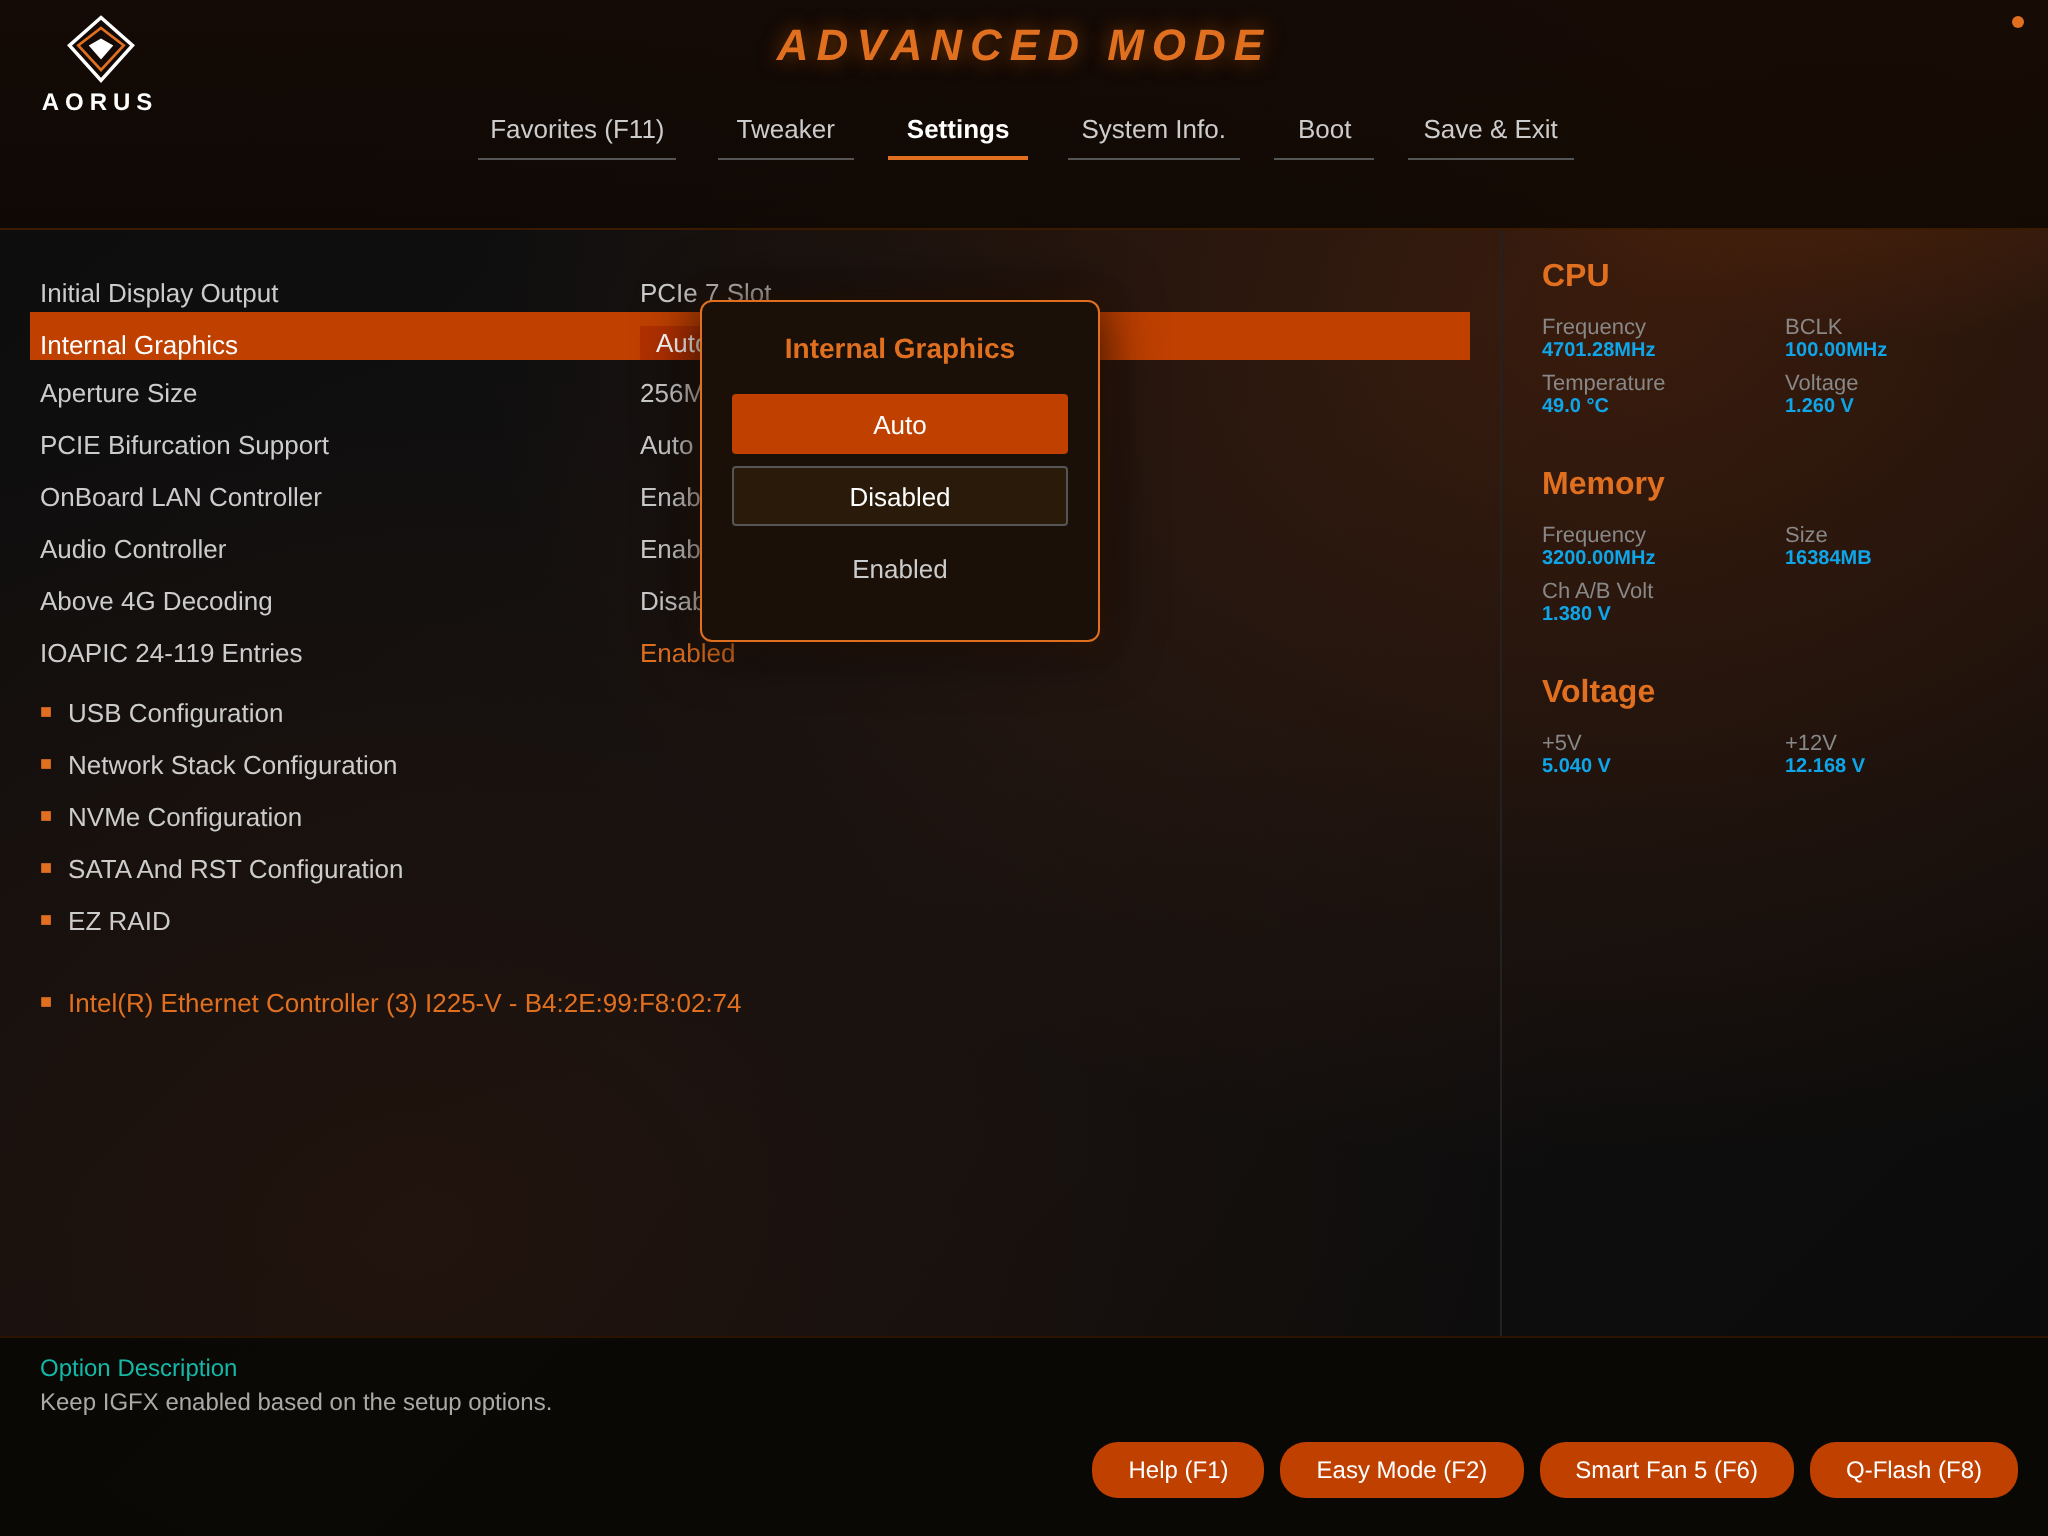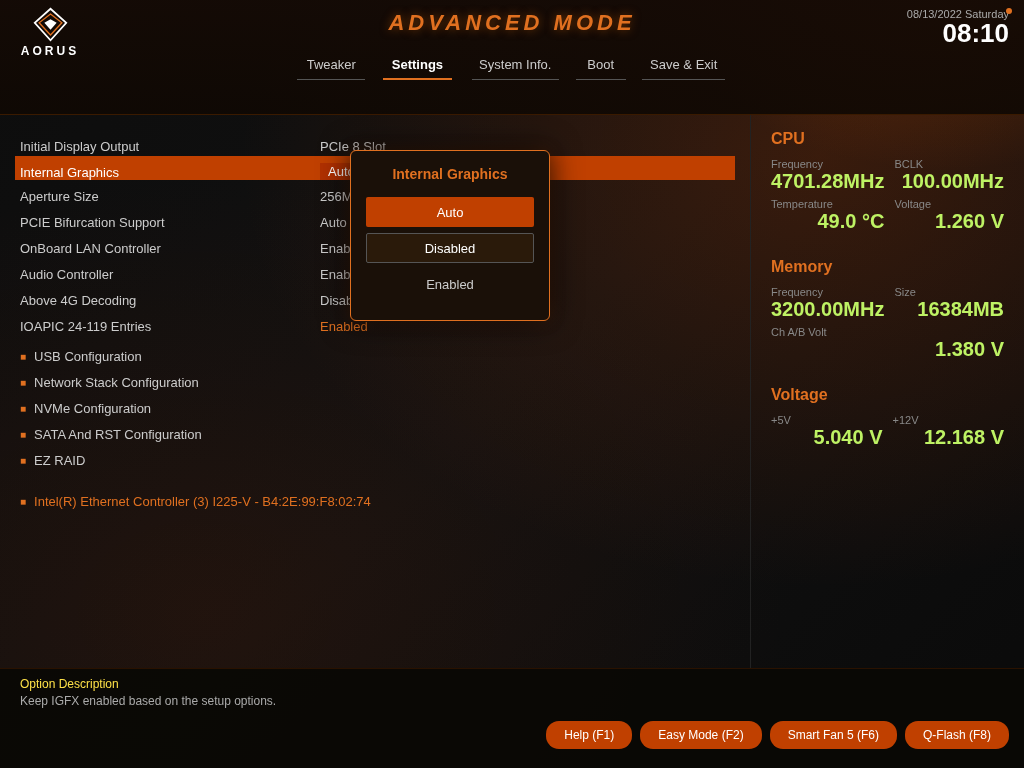--- a/index.html
+++ b/index.html
@@ -244,43 +244,42 @@
       grid-template-columns: 1fr 1fr;
       gap: 5px 10px;
     }
 
     .info-label {
       font-size: 11px;
       color: #888;
     }
 
     .info-value {
-      font-size: 20px;
-      color: #bef264;
-      font-weight: bold;
-      text-align: right;
+      font-size: 10px;
+      color: #0ea5e9;
+      font-weight: bold;
     }
 
     
     .bottom-bar {
       position: absolute;
       bottom: 0; left: 0; right: 0;
       height: 100px;
       z-index: 10;
       background: rgba(10,8,5,0.95);
       border-top: 1px solid #2a1200;
     }
 
     .option-description {
       padding: 8px 20px 5px;
     }
 
     .option-title {
       font-size: 12px;
-      color: #fde047;
+      color: #14b8a6;
       margin-bottom: 3px;
     }
 
     .option-text {
       font-size: 12px;
       color: #aaa;
     }
 
     .bottom-buttons {
       display: flex;
@@ -375,44 +374,39 @@
       <svg class="logo-icon" viewBox="0 0 40 40">
         <polygon points="20,2 38,18 20,38 2,18" fill="none" stroke="#fff" stroke-width="2"></polygon>
         <polygon points="20,8 33,18 20,32 7,18" fill="none" stroke="#e07020" stroke-width="1.5"></polygon>
         <polygon points="20,14 27,18 20,26 13,18" fill="#fff"></polygon>
       </svg>
       <span class="logo-text">AORUS</span>
     </div>
 
     <span class="app-title">ADVANCED MODE</span>
 
-    <div class="datetime">
-      <span class="date-text">
-        <span>08/13/2022</span> <span>Saturday</span>
-      </span>
-      <span class="time-text">08:10</span>
-    </div>
   </div>
 
   <div class="nav-tabs">
+    <div class="nav-tab">Favorites (F11)</div>
     <div class="nav-tab">Tweaker</div>
     <div class="nav-tab active">Settings</div>
     <div class="nav-tab">System Info.</div>
     <div class="nav-tab">Boot</div>
     <div class="nav-tab">Save &amp; Exit</div>
   </div>
 </div>
 
 <div class="main-content">
 
   <div class="settings-panel">
 
     <div class="setting-row">
       <span class="setting-label">Initial Display Output</span>
-      <span class="setting-value">PCIe 8 Slot</span>
+      <span class="setting-value">PCIe 7 Slot</span>
     </div>
 
     <div class="setting-row highlighted">
       <span class="setting-label">Internal Graphics</span>
       <span class="setting-value orange-bg">Auto</span>
     </div>
 
     <div class="setting-row">
       <span class="setting-label">Aperture Size</span>
       <span class="setting-value">256MB</span>

